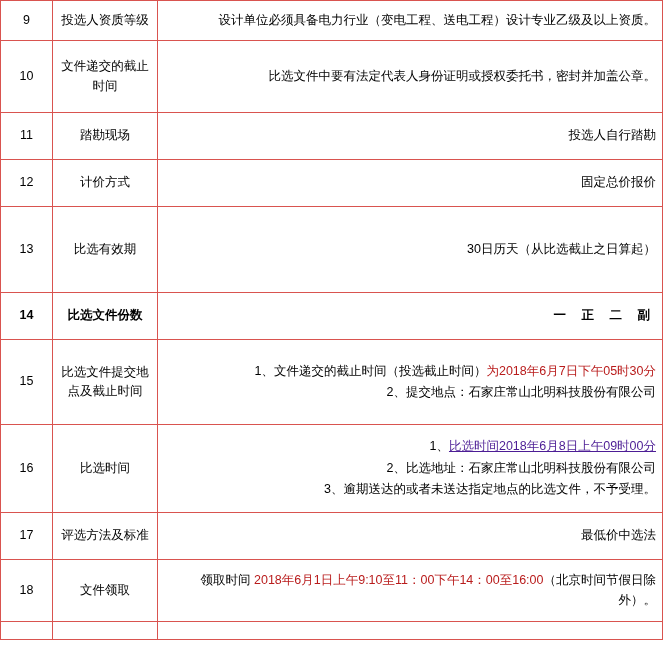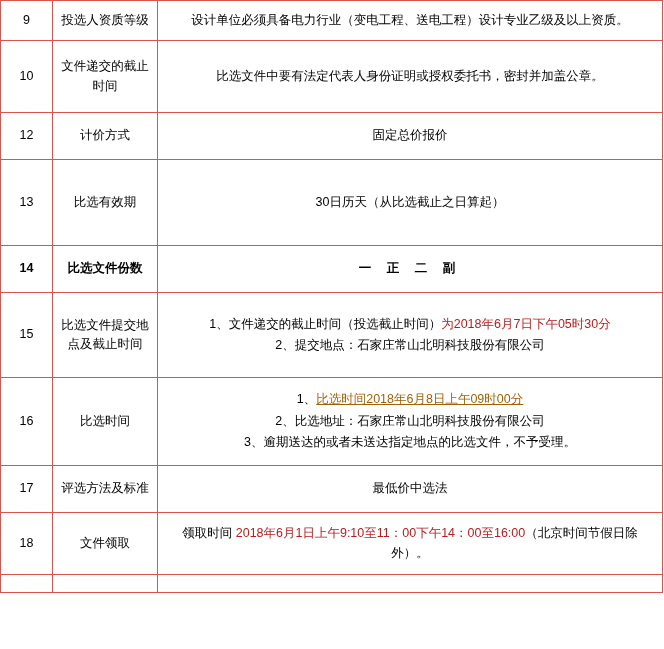--- a/index.html
+++ b/index.html
@@ -35,33 +35,33 @@
   }
   td.col-label {
     width: 105px;
     text-align: center;
     vertical-align: middle;
     padding-left: 4px;
     padding-right: 4px;
   }
   td.col-content {
     width: 505px;
-    text-align: center;
+    text-align: right;
     vertical-align: middle;
     padding-left: 8px;
   }
   .content-lines > div {
     margin: 0;
     padding: 1px 0;
   }
   .red {
     color: #b91c1c;
   }
   .red-underline {
-    color: #a16207;
+    color: #4c1d95;
     text-decoration: underline;
   }
   .wide-spacing {
     letter-spacing: 6px;
   }
 </style>
 </head>
 <body>
 
 <table class="doc-table">
@@ -74,20 +74,29 @@
             <div><span>设计单位必须具备电力行业（变电工程、送电工程）设计专业乙级及以上资质。</span></div>
           </div>
         </td>
       </tr>
       <tr style="height: 72px;">
         <td class="col-num">10</td>
         <td class="col-label">文件递交的截止时间</td>
         <td class="col-content">
           <div class="content-lines">
             <div><span>比选文件中要有法定代表人身份证明或授权委托书，密封并加盖公章。</span></div>
+          </div>
+        </td>
+      </tr>
+      <tr style="height: 47px;">
+        <td class="col-num">11</td>
+        <td class="col-label">踏勘现场</td>
+        <td class="col-content">
+          <div class="content-lines">
+            <div><span>投选人自行踏勘</span></div>
           </div>
         </td>
       </tr>
       <tr style="height: 47px;">
         <td class="col-num">12</td>
         <td class="col-label">计价方式</td>
         <td class="col-content">
           <div class="content-lines">
             <div><span>固定总价报价</span></div>
           </div>

